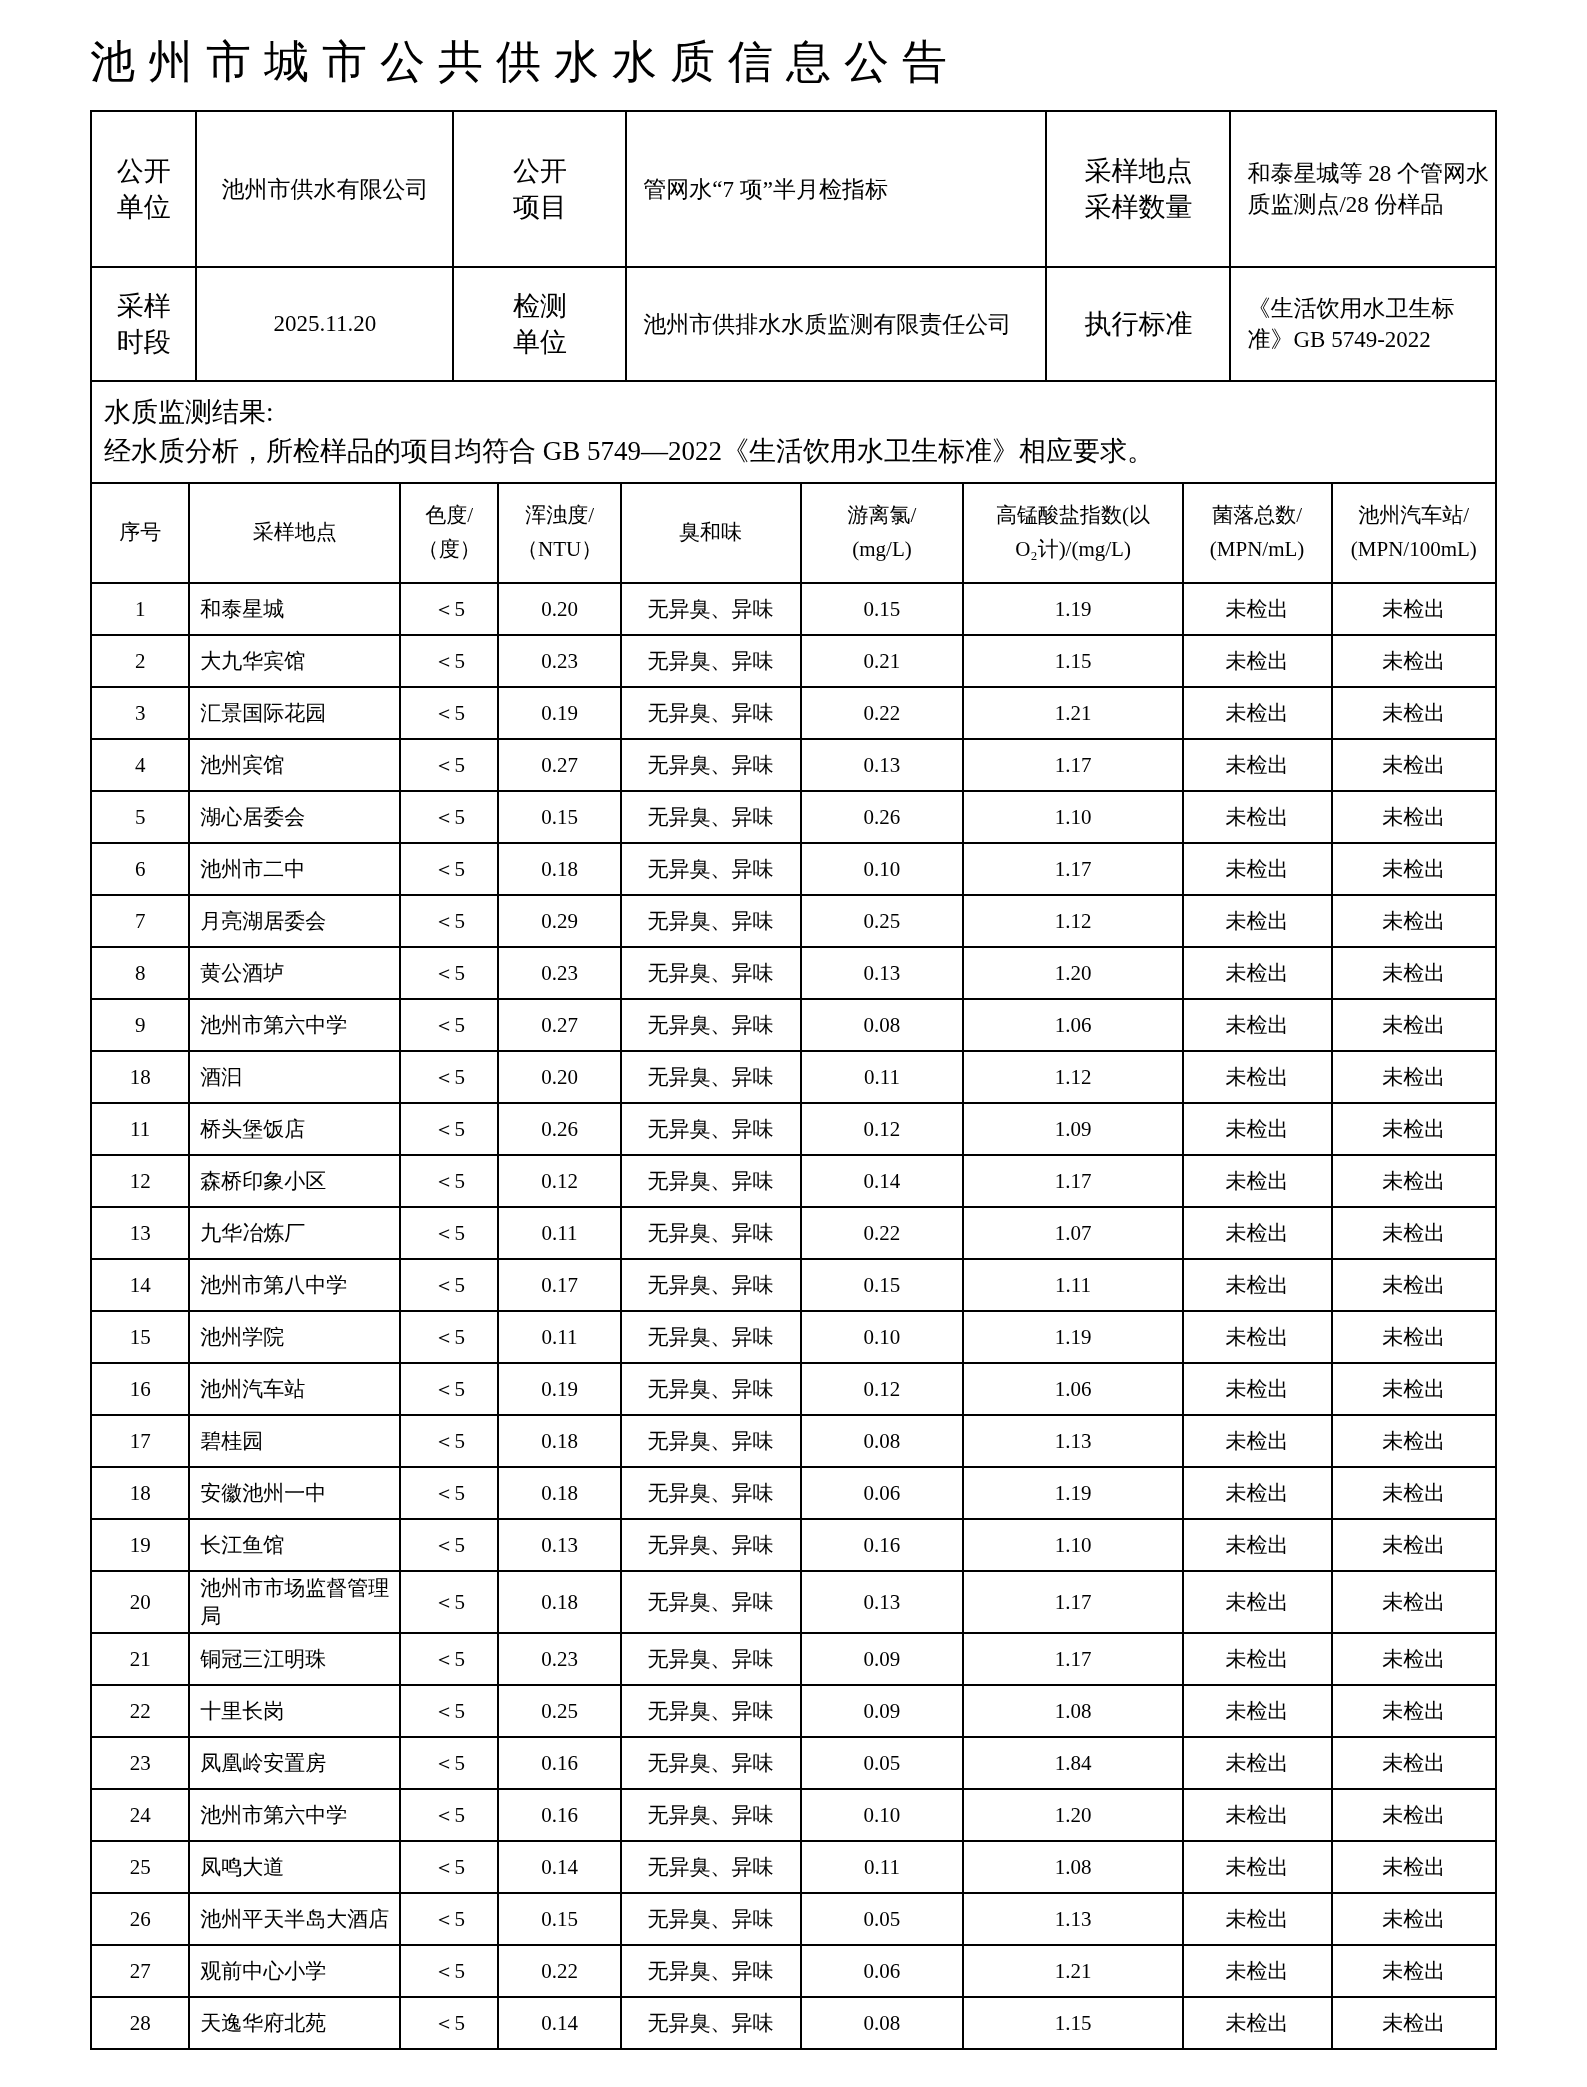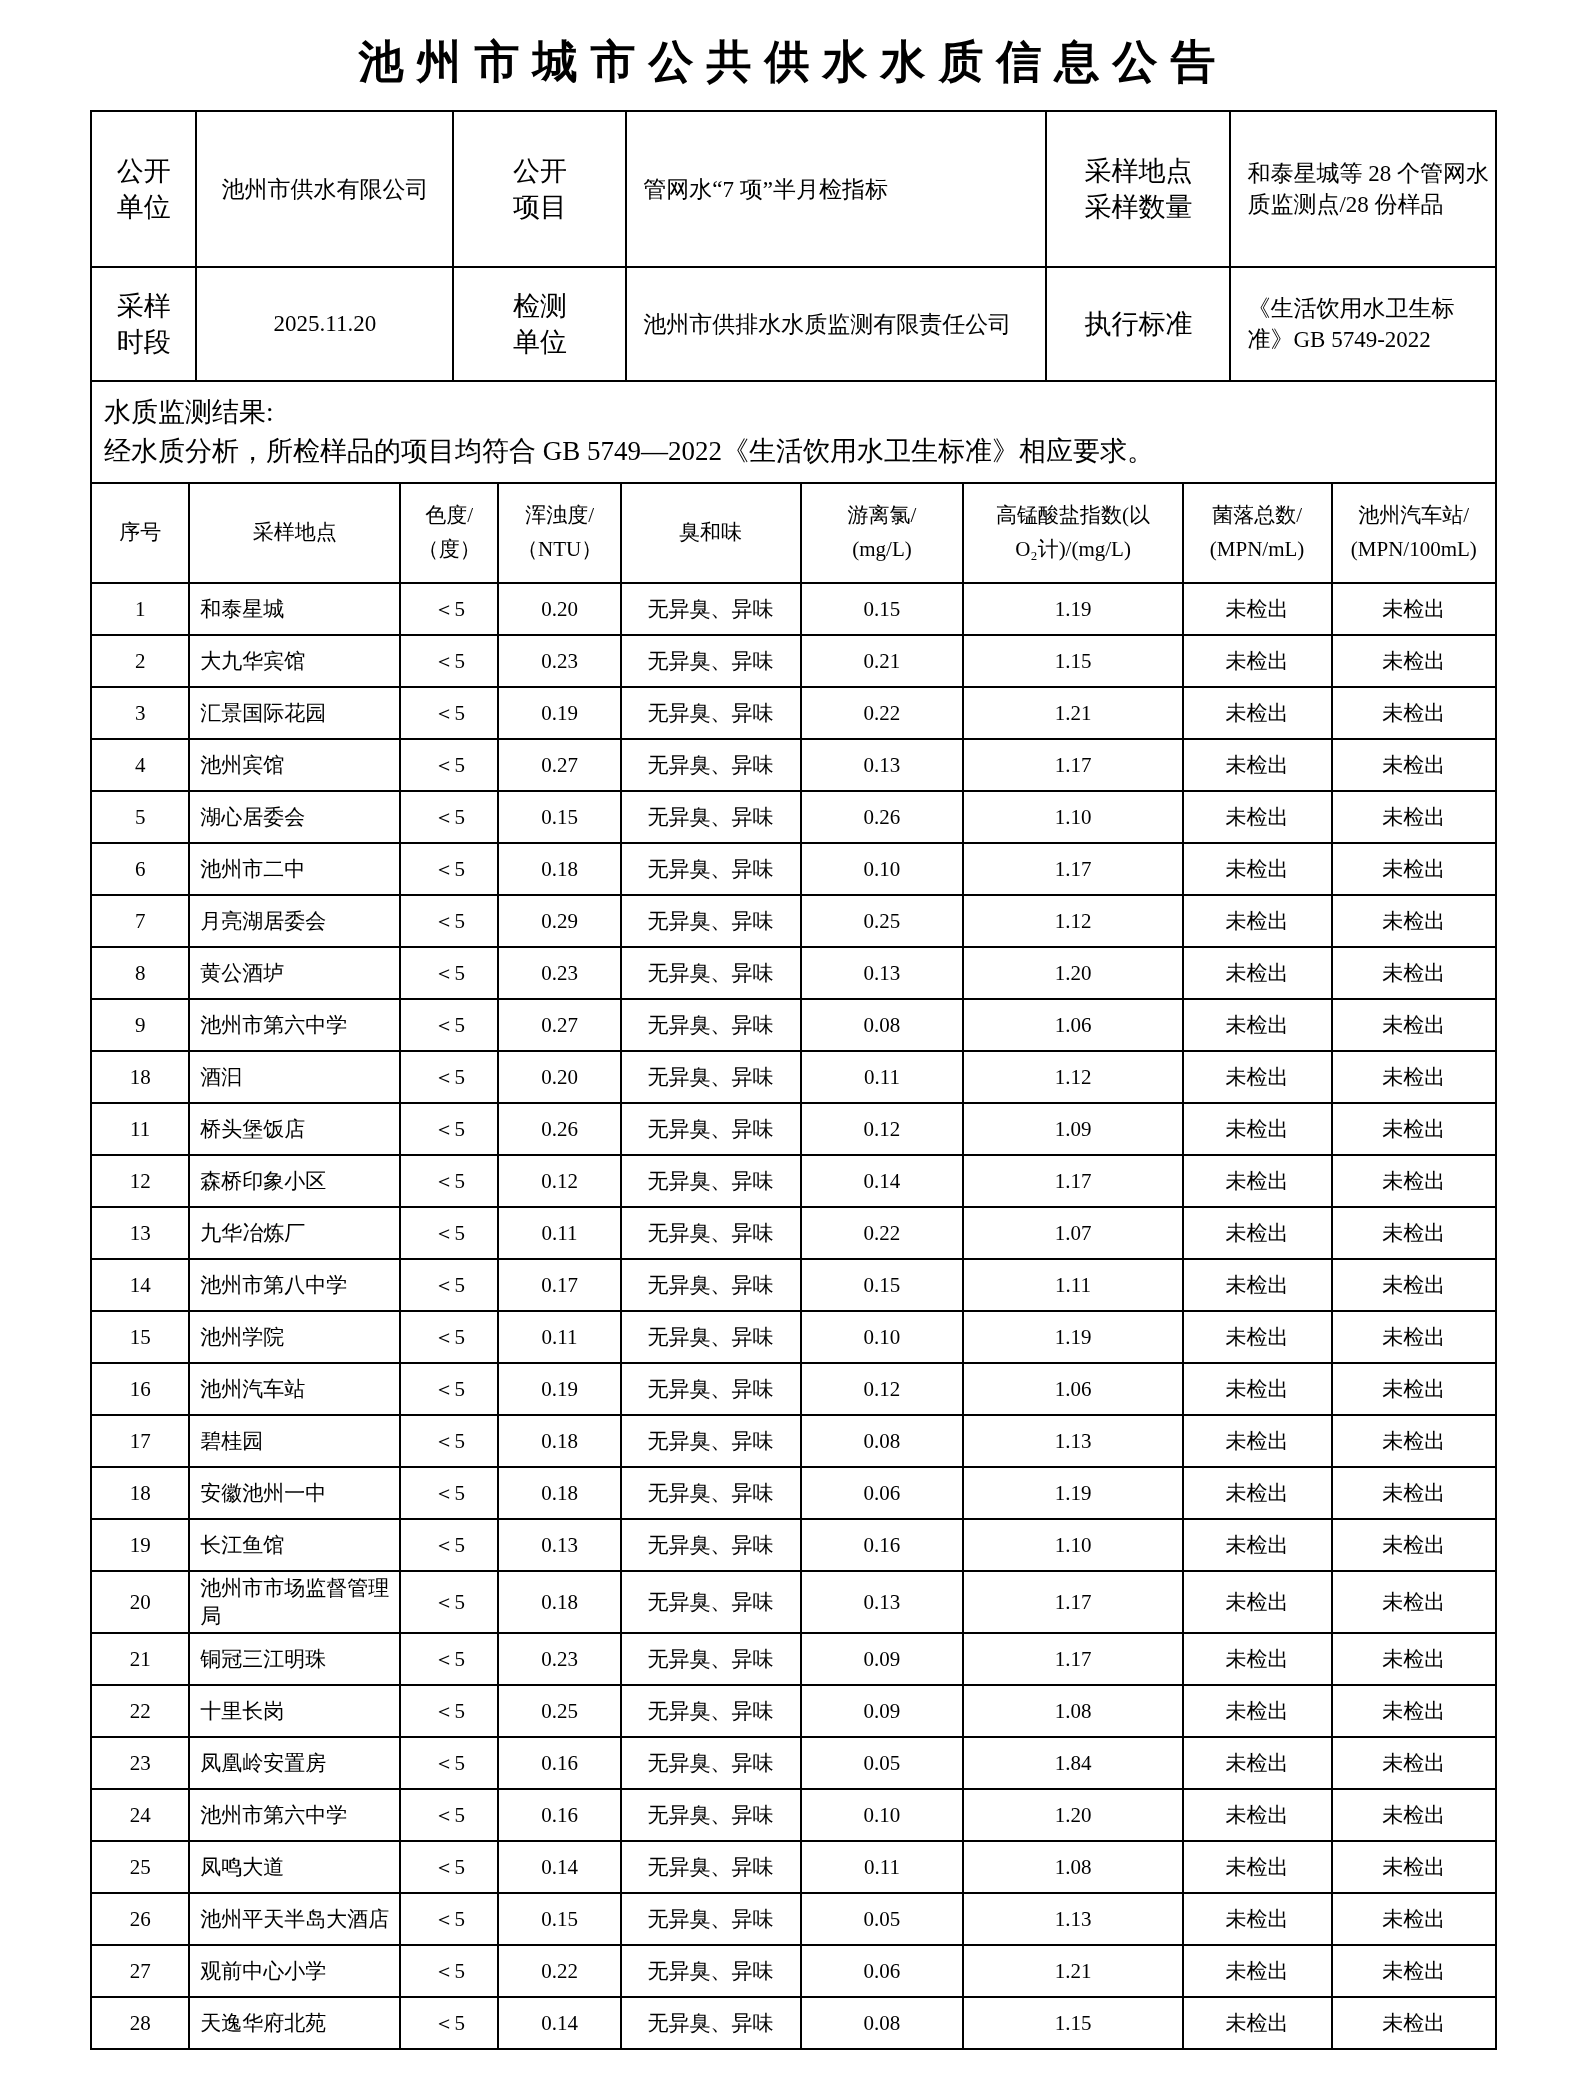--- a/index.html
+++ b/index.html
@@ -3,21 +3,21 @@
 <meta charset="utf-8">
 <style>
   html,body { margin:0; padding:0; background:#ffffff; }
   body {
     width:1587px; height:2087px;
     font-family:"Liberation Serif","DejaVu Serif",serif;
     color:#000;
   }
   .page { padding:24px 90px 0 90px; }
   .title {
-    font-size:45px; font-weight:bold; text-align:center;
+    font-size:45px; font-weight:normal; text-align:left;
     letter-spacing:13px; margin:8px 0 18px 0; white-space:nowrap;
   }
   table { width:100%; border-collapse:collapse; table-layout:fixed; }
   td,th {
     border:2px solid #000; padding:2px 6px;
     vertical-align:middle; text-align:center; font-weight:normal;
     overflow:hidden; word-break:break-all;
   }
   
   .info td { font-size:23px; }

